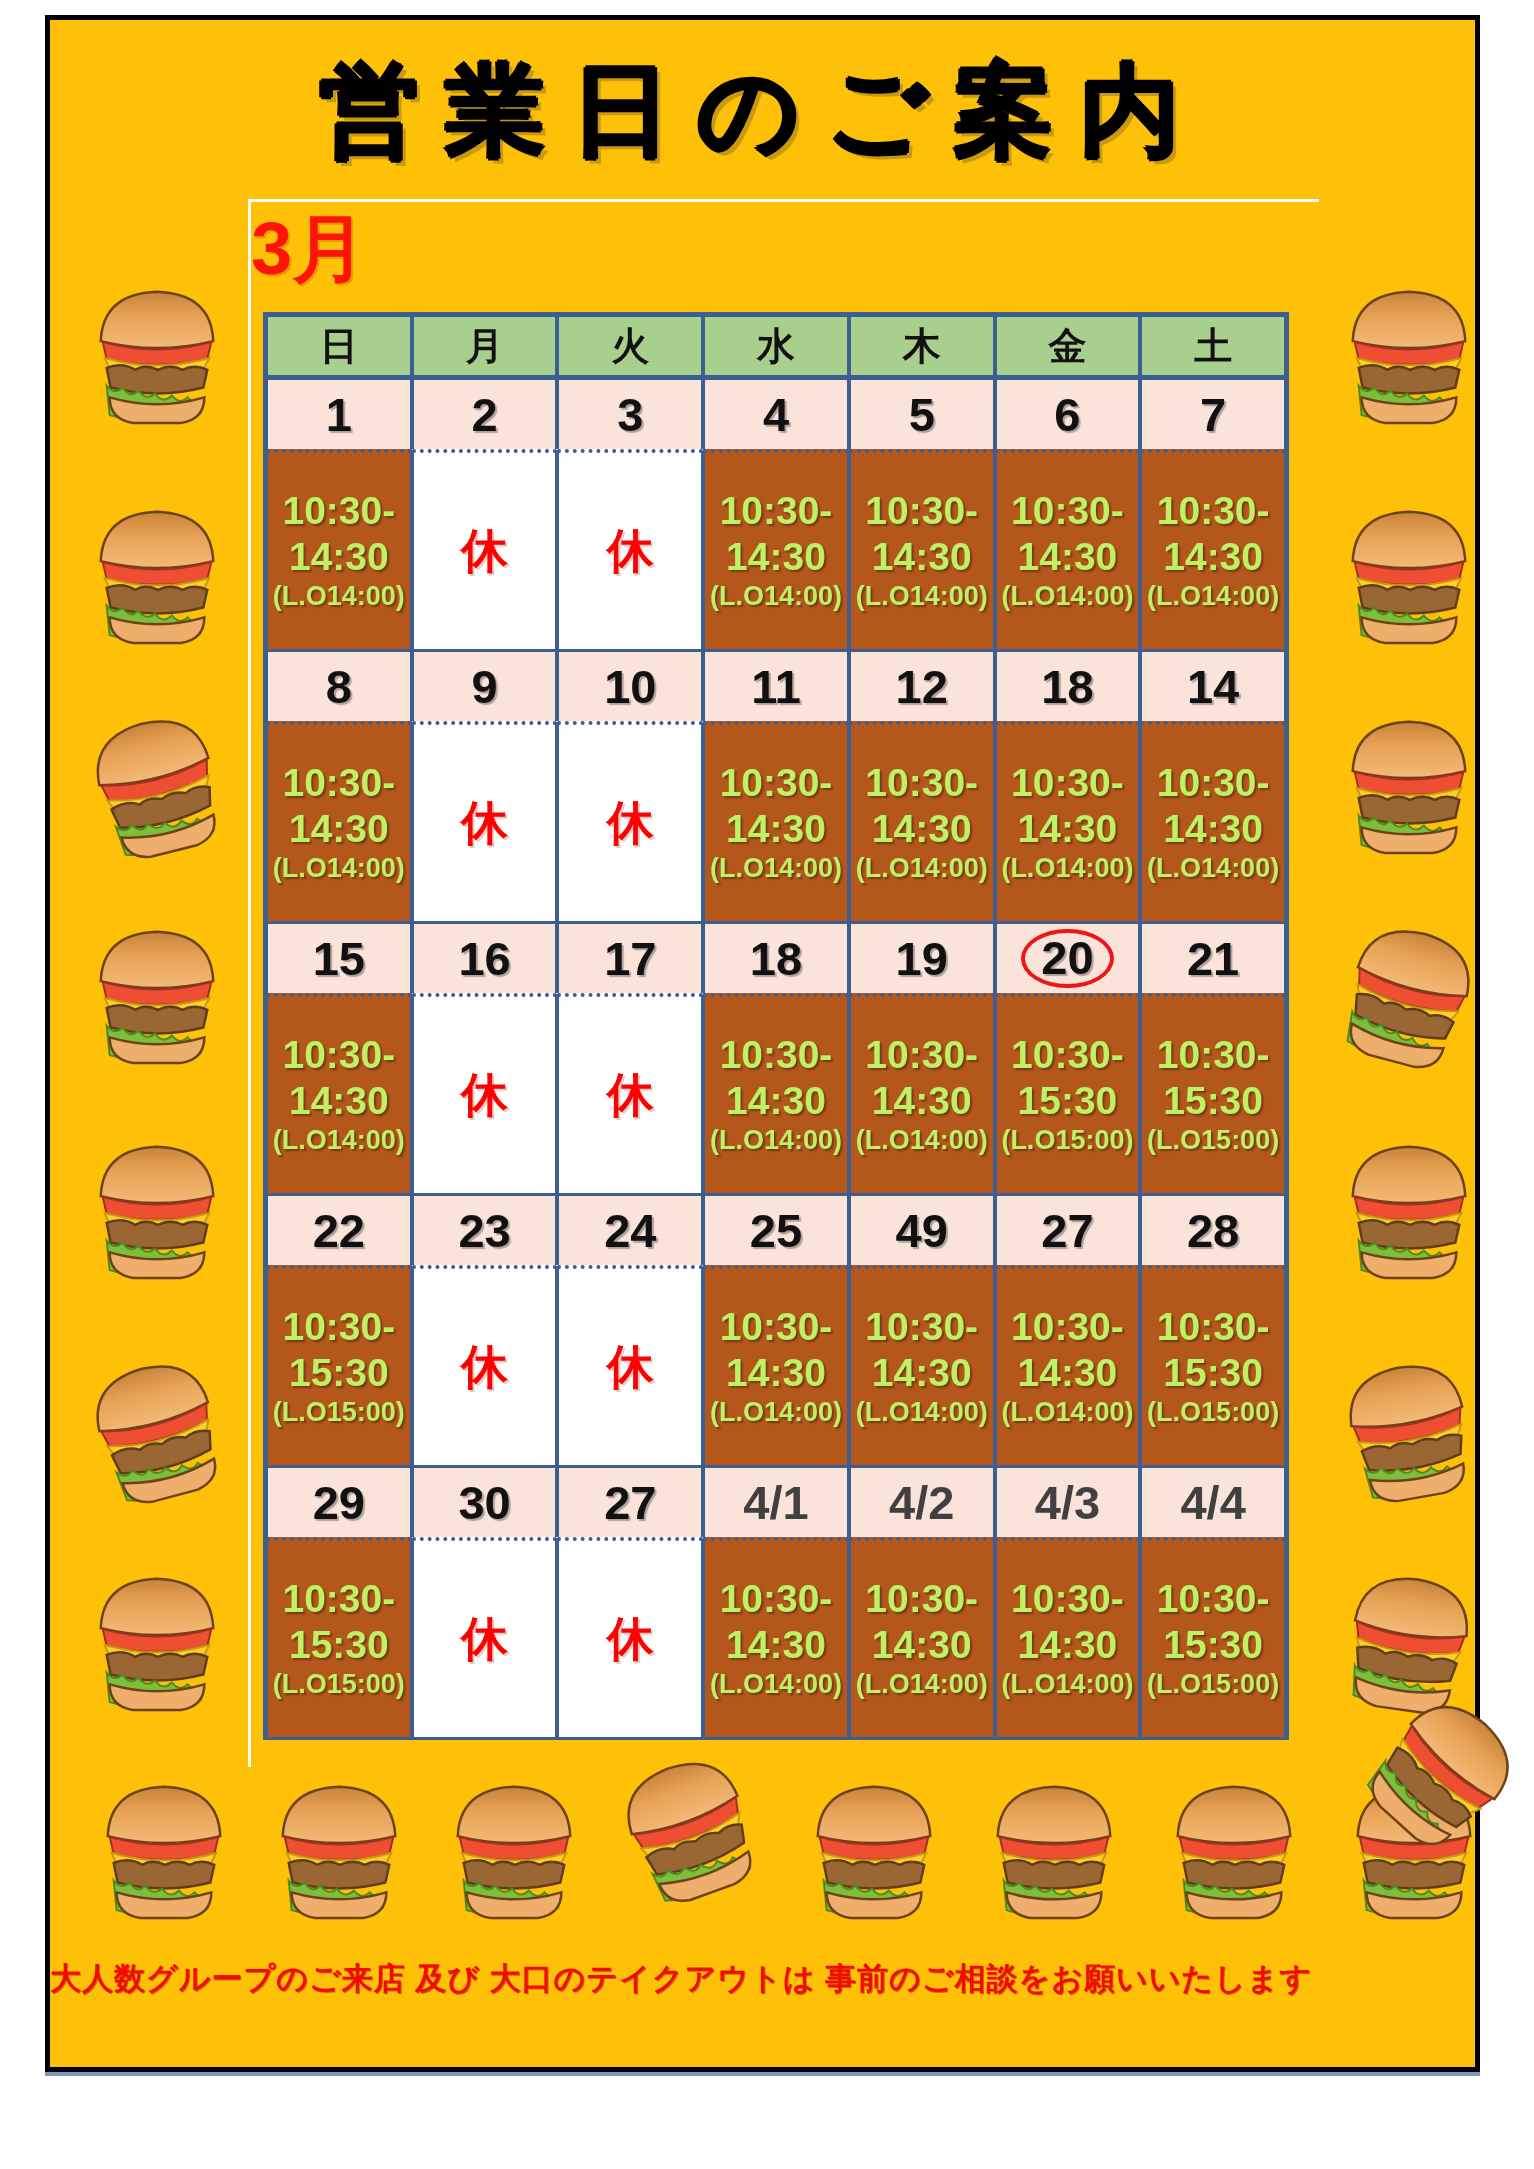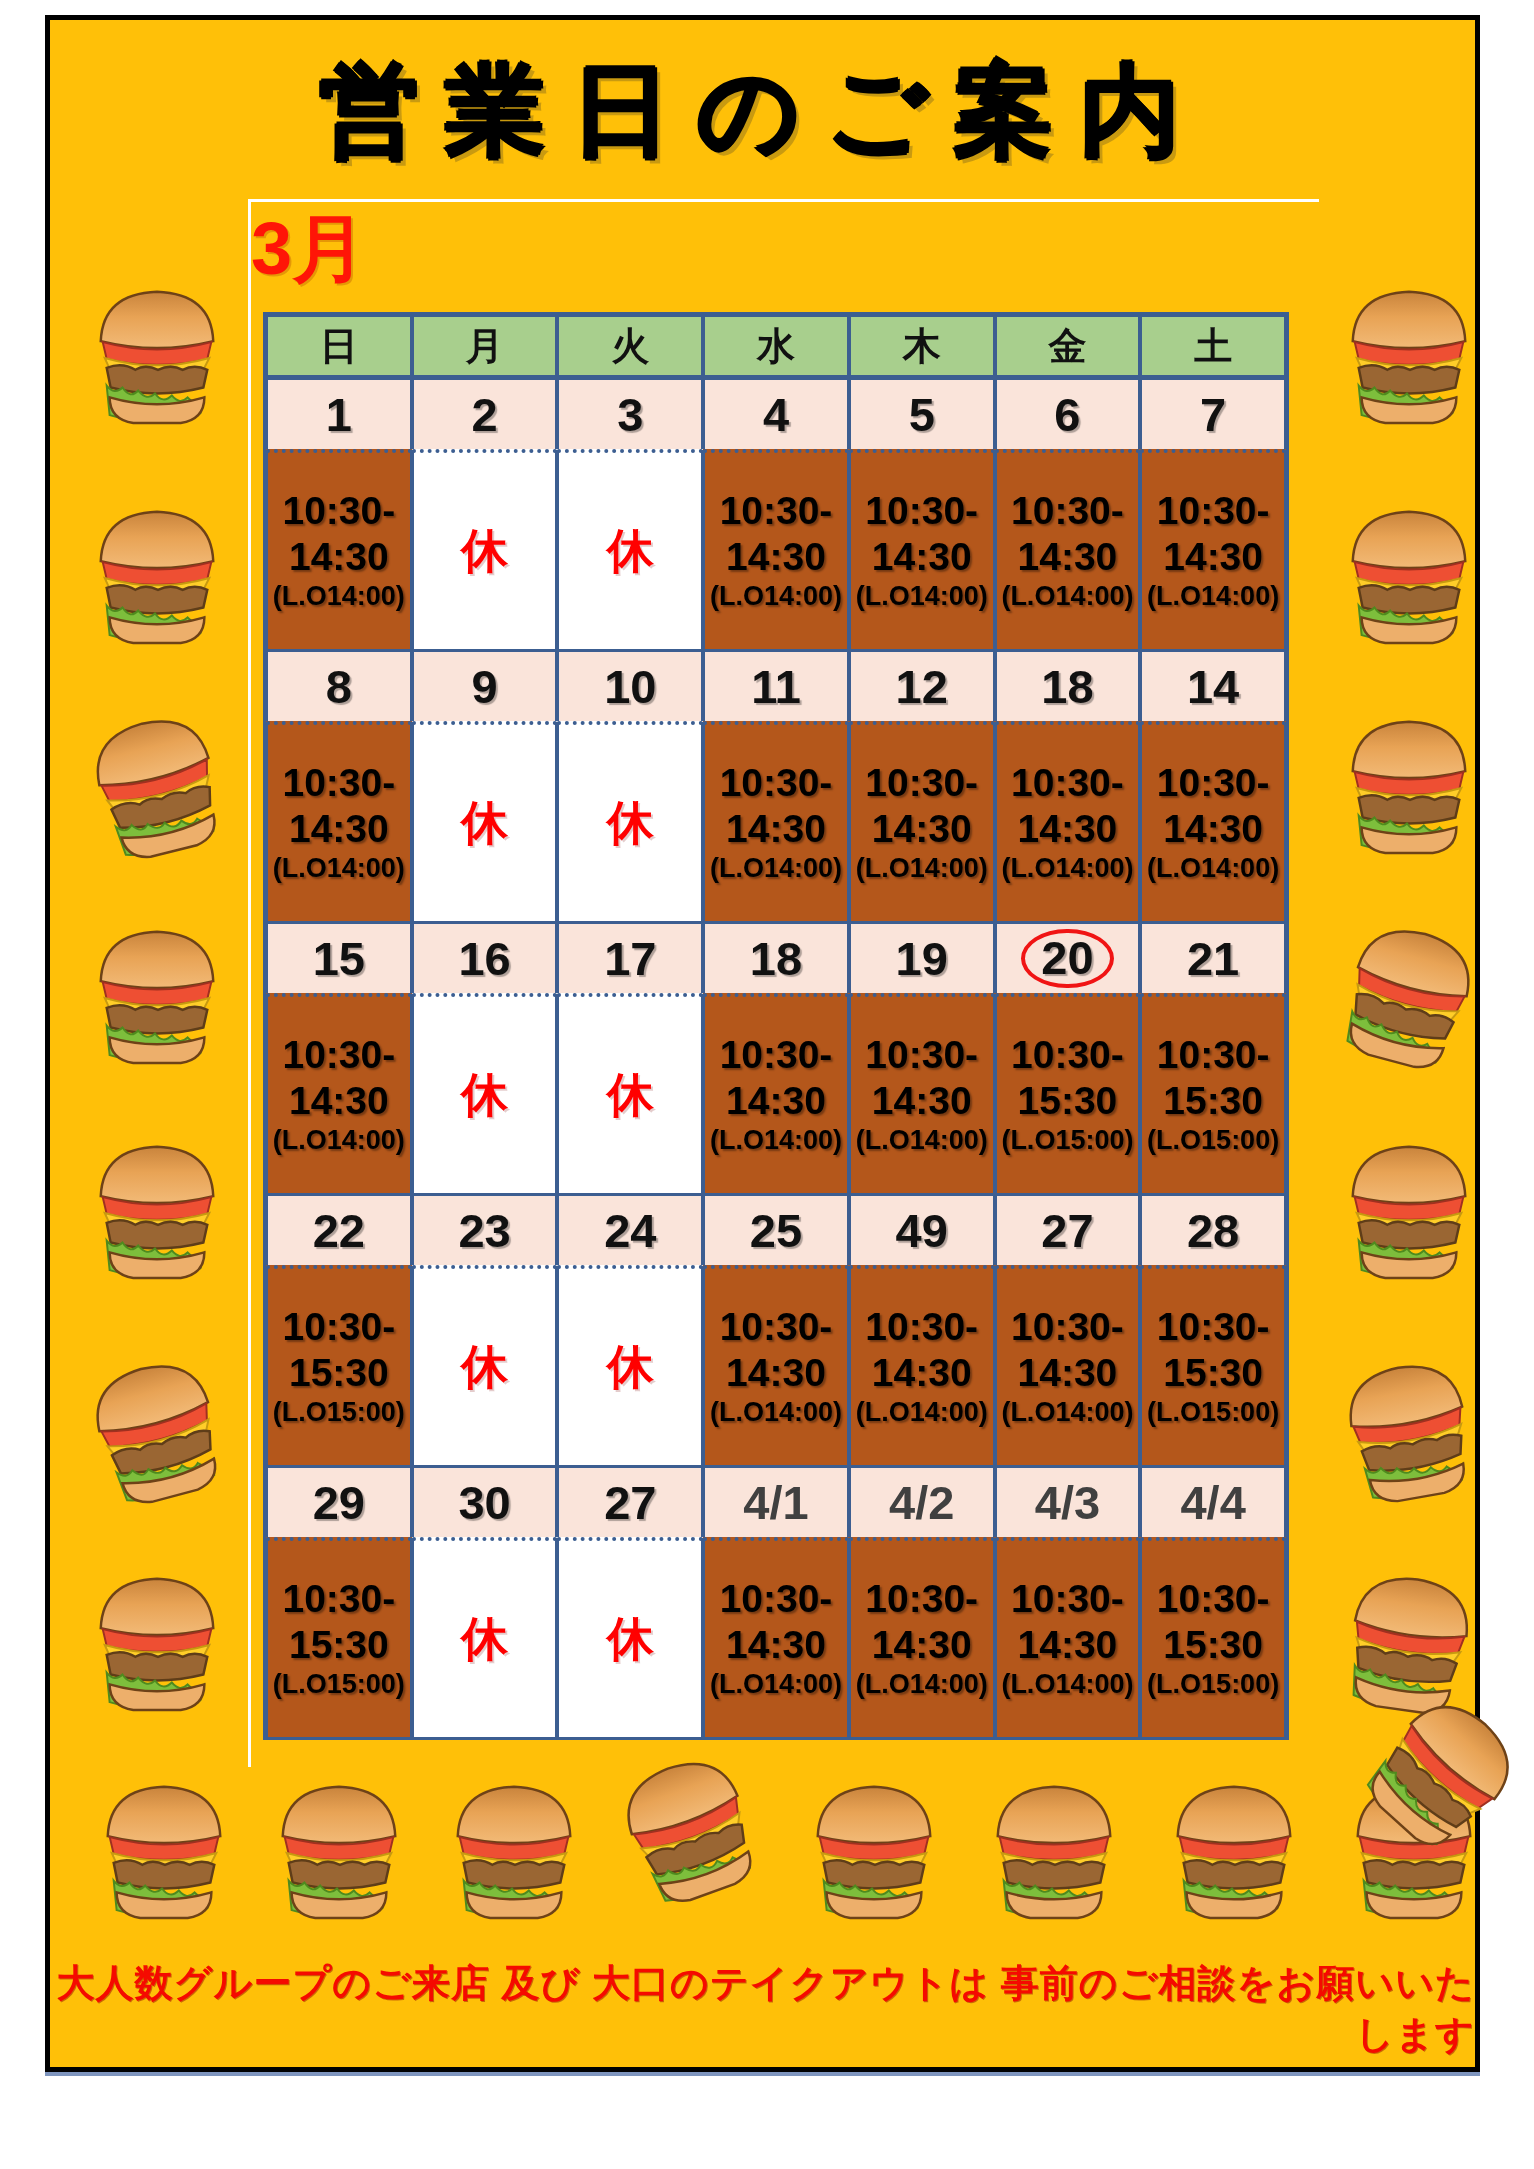--- a/index.html
+++ b/index.html
@@ -21,29 +21,29 @@
   .cell{display:flex;align-items:center;justify-content:center;flex-direction:column;}
   .hd{background:#A8CF8D;border:2px solid #3C5E91;
       font-size:38px;font-weight:bold;color:#111;}
   .date{background:#FAE4DA;border-left:2px solid #3C5E91;border-right:2px solid #3C5E91;
         border-top:3px solid #3C5E91;font-size:47px;font-weight:bold;color:#111;
         text-shadow:2px 2px 1px rgba(0,0,0,0.30);}
   .date.next span{color:#404040;text-shadow:none;}
   .circled{display:inline-block;border:4px solid #F01414;border-radius:50%;
            padding:0 16px 2px 16px;line-height:1.05;}
   .hour{border-left:2px solid #3C5E91;border-right:2px solid #3C5E91;border-top:4px dotted #3C5E91;}
-  .hour.open{background:#B4571B;color:#000000;}
+  .hour.open{background:#B4571B;color:#bef264;}
   .hour .t{font-size:39px;font-weight:bold;line-height:1.18;text-shadow:2px 2px 2px rgba(0,0,0,0.35);}
   .hour .lo{font-size:27px;font-weight:bold;line-height:1.25;white-space:nowrap;
             text-shadow:2px 2px 2px rgba(0,0,0,0.35);}
   .hour.closed{background:#fff;}
   .hour.closed span{font-size:47px;font-weight:bold;color:#FF0000;
                     text-shadow:2px 2px 0 rgba(120,0,0,0.2);}
-  .footer-note{position:absolute;left:0;top:1938px;width:100%;text-align:right;
-               font-size:38px;font-weight:bold;color:#F50A00;letter-spacing:1px;
+  .footer-note{position:absolute;left:0;top:1938px;width:100%;text-align:left;
+               font-size:31px;font-weight:bold;color:#F50A00;letter-spacing:1px;
                text-shadow:1px 1px 0 rgba(140,0,0,0.45);}
   .burger{position:absolute;width:148px;height:158px;}
   .burger svg{width:100%;height:100%;}
 </style>
 </head>
 <body>
 
 <svg width="0" height="0" style="position:absolute">
   <defs>
     <linearGradient id="bunGrad" x1="0" y1="0" x2="0" y2="1">

